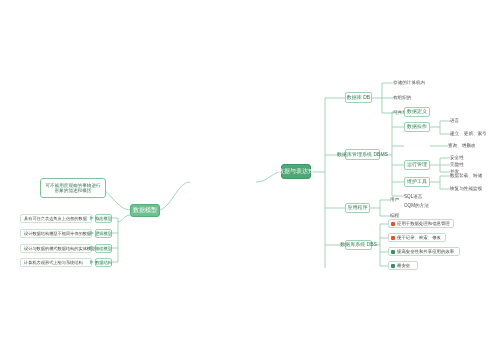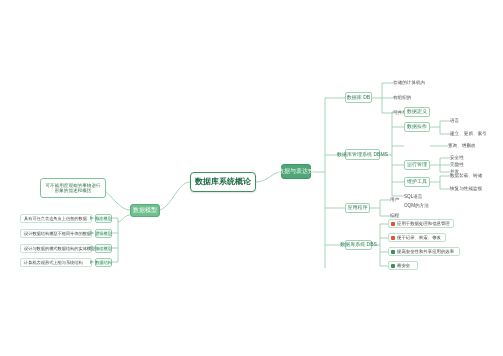--- a/index.html
+++ b/index.html
@@ -185,23 +185,20 @@
 
       <path d="M130,215 C124,215 122,222 118,222"></path>
       <path d="M118,218 L118,262"></path>
       <path d="M118,218 L112,218"></path>
       <path d="M118,233 L112,233"></path>
       <path d="M118,248 L112,248"></path>
       <path d="M118,262 L112,262"></path>
     </g>
   </svg>
 
-  <div class="node root" style="left:190px;top:172px;width:66px;height:20px;">
-    <span>数据库系统概论</span>
-  </div>
 
   <div class="node lvl1 dark" style="left:281px;top:164px;width:30px;height:15px;">
     <span>数据与表达式</span>
   </div>
 
   <div class="node lvl2" style="left:345px;top:92px;width:27px;height:11px;">
     <span>数据库 DB</span>
   </div>
   <div class="node lvl3" style="left:393px;top:78px;width:42px;height:9px;justify-content:flex-start;">
     <span>存储的计算机内</span>

